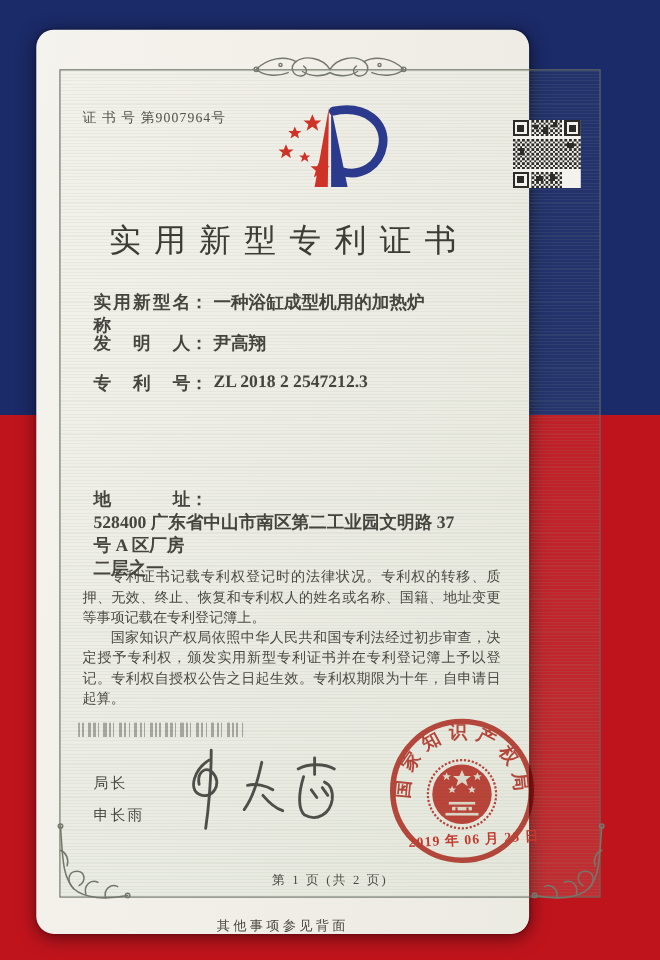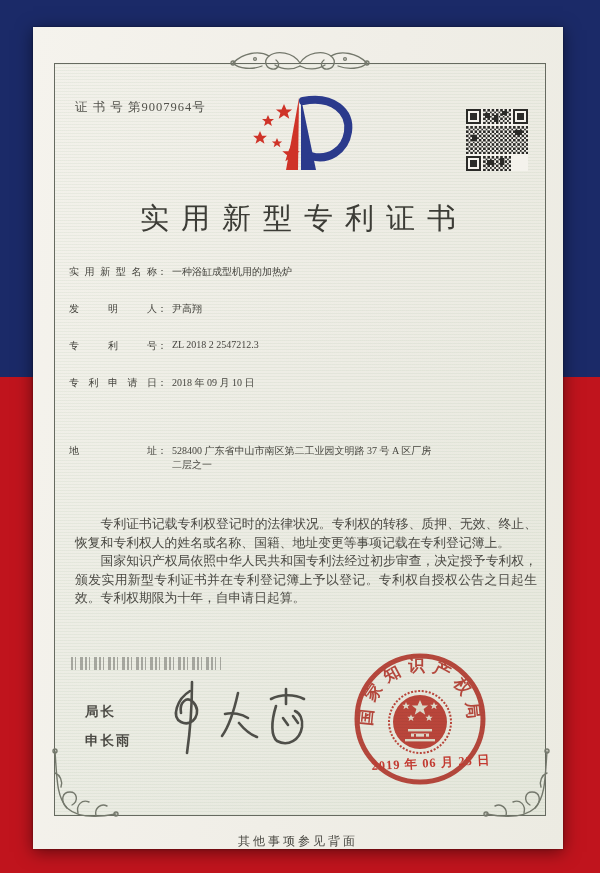--- a/index.html
+++ b/index.html
@@ -3,23 +3,24 @@
 <meta charset="utf-8">
 <style>
   * { margin:0; padding:0; box-sizing:border-box; }
   html,body { width:600px; height:873px; overflow:hidden; }
   body {
     font-family:"Liberation Serif","DejaVu Serif",serif;
     background:linear-gradient(180deg,#1b2a68 0%,#1b2a68 43.2%,#c0141d 43.2%,#c0141d 100%);
     position:relative;
   }
   .paper {
-    position:absolute; left:33px; top:27px; width:530px; height:822px;
+    position:absolute; left:33px; top:27px; width:448px; height:822px;
     background:linear-gradient(100deg,#f5f3ed 0%,#f0eee7 55%,#ecebe2 100%);
     box-shadow:0 3px 16px rgba(0,0,0,.5), 0 0 2px rgba(0,0,0,.4);
+    border-radius:16px;
   }
   .frame {
     position:absolute; left:21px; top:36px; width:492px; height:753px;
     border:1.6px solid #666a60;
   }
   .frame-tint {
     position:absolute; inset:0;
     background:
       repeating-linear-gradient(0deg, rgba(140,170,135,.10) 0 1px, rgba(0,0,0,0) 1px 3px),
       linear-gradient(180deg, rgba(200,210,190,.05) 0 30%, rgba(185,205,180,.14) 100%);
@@ -32,37 +33,37 @@
 
   .cert-no { position:absolute; left:42px; top:72px; font-size:12.5px; letter-spacing:1px; color:#51514a; }
   .logo { position:absolute; left:207px; top:63px; }
   .qr { position:absolute; left:433px; top:82px; }
 
   .title {
     position:absolute; left:0; right:0; top:172px; text-align:center;
     font-size:29px; font-weight:400; letter-spacing:12px; text-indent:12px; color:#3c3c36;
   }
 
-  .row { position:absolute; left:36px; width:450px; font-size:10px; color:#45443e; }
+  .row { position:absolute; left:52px; width:450px; font-size:16px; color:#45443e;font-weight:bold; }
   .flabel { display:inline-block; width:88px; text-align:justify; text-align-last:justify; vertical-align:top; }
   .colon { margin-right:5px; vertical-align:top; }
   .fvalue { display:inline-block; max-width:345px; vertical-align:top; white-space:pre-line; }
   .r0{top:238px}.r1{top:275px}.r2{top:312px}.r3{top:349px}.r4{top:386px}.r5{top:417px}.r6{top:460px}
   .fvalue-short { display:inline-block; width:168px; vertical-align:top; }
   .flabel2 { display:inline-block; width:88px; text-align:justify; text-align-last:justify; vertical-align:top; }
 
   .paras { position:absolute; left:42px; right:26px; top:488px; font-size:12.8px; line-height:1.45; color:#4a4943; text-align:justify; }
   .paras p { text-indent:2em; }
 
   .barcode {
     position:absolute; left:38px; top:630px; width:150px; height:13px; opacity:.55;
     background:repeating-linear-gradient(90deg,#6e6e68 0 2px,transparent 2px 4px,#6e6e68 4px 5px,transparent 5px 9px,#6e6e68 9px 12px,transparent 12px 14px);
   }
 
-  .signer { position:absolute; left:52px; top:676px; font-size:13.5px; color:#4a4943; letter-spacing:2px;font-weight:bold; }
+  .signer { position:absolute; left:52px; top:676px; font-size:13.5px; color:#4a4943; letter-spacing:2px; }
   .signer div { margin-bottom:11px; }
   .sig { position:absolute; left:125px; top:650px; }
 
   .seal { position:absolute; left:312px; top:617px; width:150px; height:150px; mix-blend-mode:multiply; opacity:.9; }
   .seal-date {
     position:absolute; left:318px; top:728px; width:160px; text-align:center;
     font-size:12.5px; color:#c23a30; letter-spacing:1px; transform:rotate(-3deg); font-weight:600;
   }
 
   .page-no { position:absolute; left:21px; width:492px; top:766px; text-align:center; font-size:11.5px; color:#4a4943; letter-spacing:2px; }
@@ -155,23 +156,20 @@
 
   <div class="row r0">
     <span class="flabel">实用新型名称</span><span class="colon">：</span><span class="fvalue">一种浴缸成型机用的加热炉</span>
   </div>
   <div class="row r1">
     <span class="flabel">发明人</span><span class="colon">：</span><span class="fvalue">尹高翔</span>
   </div>
   <div class="row r2">
     <span class="flabel">专利号</span><span class="colon">：</span><span class="fvalue">ZL 2018 2 2547212.3</span>
   </div>
-  <div class="row r3">
-    <span class="flabel">专利申请日</span><span class="colon">：</span><span class="fvalue">2018 年 09 月 10 日</span>
-  </div>
   <div class="row r5">
     <span class="flabel">地址</span><span class="colon">：</span><span class="fvalue">528400 广东省中山市南区第二工业园文明路 37 号 A 区厂房
 二层之一</span>
   </div>
 
   <div class="paras">
     <p>专利证书记载专利权登记时的法律状况。专利权的转移、质押、无效、终止、恢复和专利权人的姓名或名称、国籍、地址变更等事项记载在专利登记簿上。</p>
     <p>国家知识产权局依照中华人民共和国专利法经过初步审查，决定授予专利权，颁发实用新型专利证书并在专利登记簿上予以登记。专利权自授权公告之日起生效。专利权期限为十年，自申请日起算。</p>
   </div>
 
@@ -214,15 +212,16 @@
       <rect x="63" y="85" width="24" height="2.4" fill="#f3ece4"></rect>
       <rect x="66" y="89.5" width="18" height="3.2" fill="#f3ece4"></rect>
       <rect x="60" y="95" width="30" height="2.4" fill="#f3ece4"></rect>
       <rect x="69" y="90" width="2" height="5" fill="#c8382e"></rect>
       <rect x="79" y="90" width="2" height="5" fill="#c8382e"></rect>
     </g>
   </svg>
 
   <div class="seal-date">2019 年 06 月 25 日</div>
 
+  <div class="page-no">第 1 页 (共 2 页)</div>
   <div class="back-note">其他事项参见背面</div>
 
 </div>
 
 </body></html>

